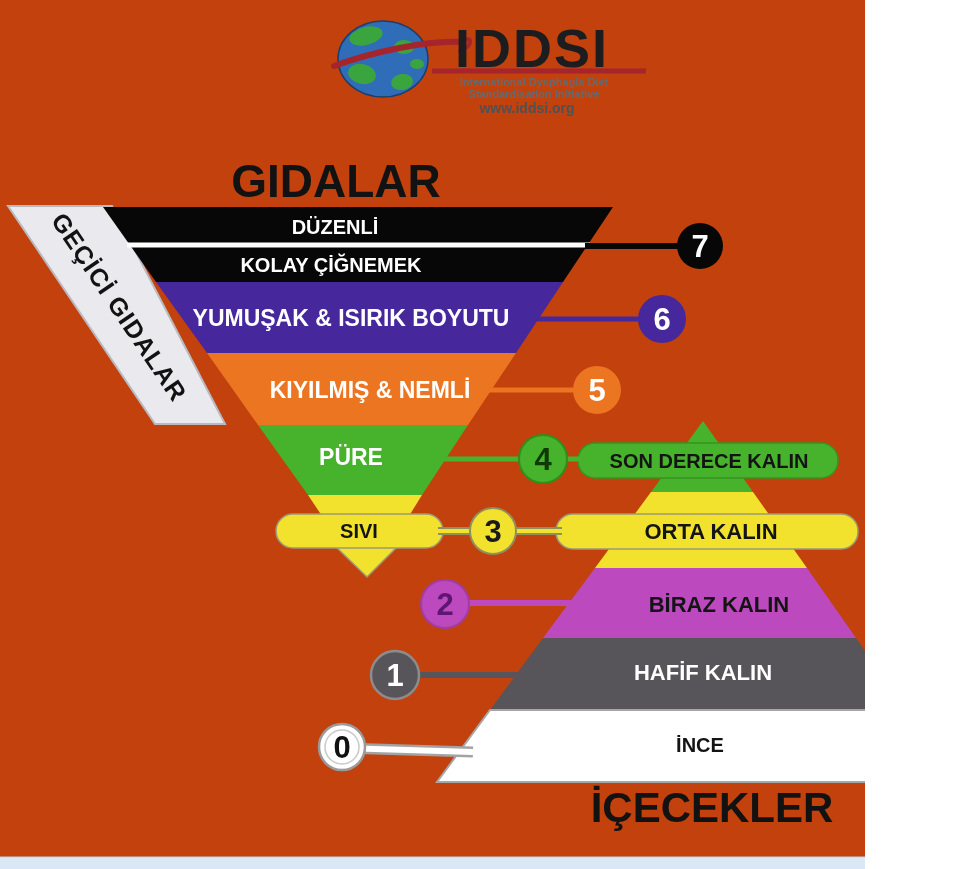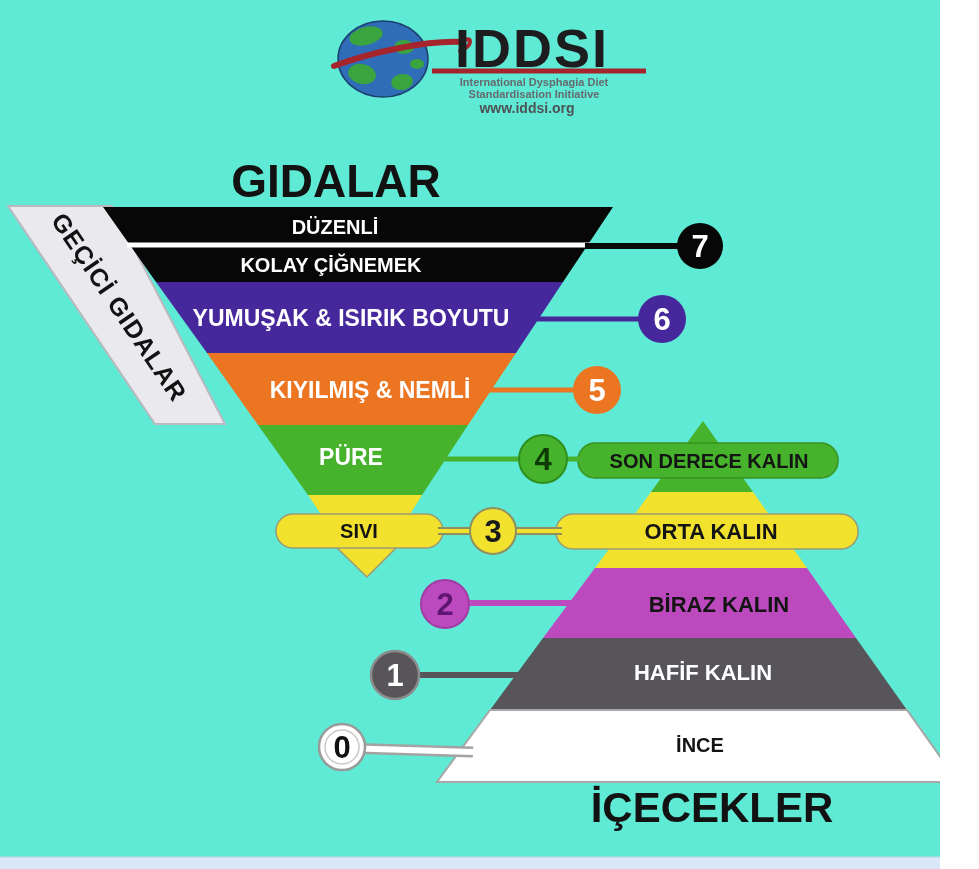--- a/index.html
+++ b/index.html
@@ -1,16 +1,16 @@
 <!DOCTYPE html>
 <html><head>
 <meta charset="utf-8">
 <style>
   html,body{margin:0;padding:0;background:#ffffff;}
-  .stage{position:relative;width:940px;height:869px;background:#5eead4;overflow:hidden;
+  .stage{position:relative;width:865px;height:869px;background:#c2410c;overflow:hidden;
          font-family:"Liberation Sans", sans-serif;}
   svg{display:block;}
   text{font-family:"Liberation Sans", sans-serif;}
   .ttl{font-weight:bold;font-size:46px;fill:#121212;text-anchor:middle;}
   .ttl2{font-weight:bold;font-size:42px;fill:#121212;text-anchor:middle;}
   .lblw{font-weight:bold;fill:#ffffff;text-anchor:middle;}
   .lblb{font-weight:bold;fill:#141414;text-anchor:middle;}
   .f20{font-size:20px;} .f22{font-size:22px;} .f23{font-size:23px;}
   .num{font-weight:bold;font-size:31px;text-anchor:middle;}
   .brand{font-weight:bold;font-size:54px;fill:#1d1d1f;text-anchor:middle;letter-spacing:2px;}

